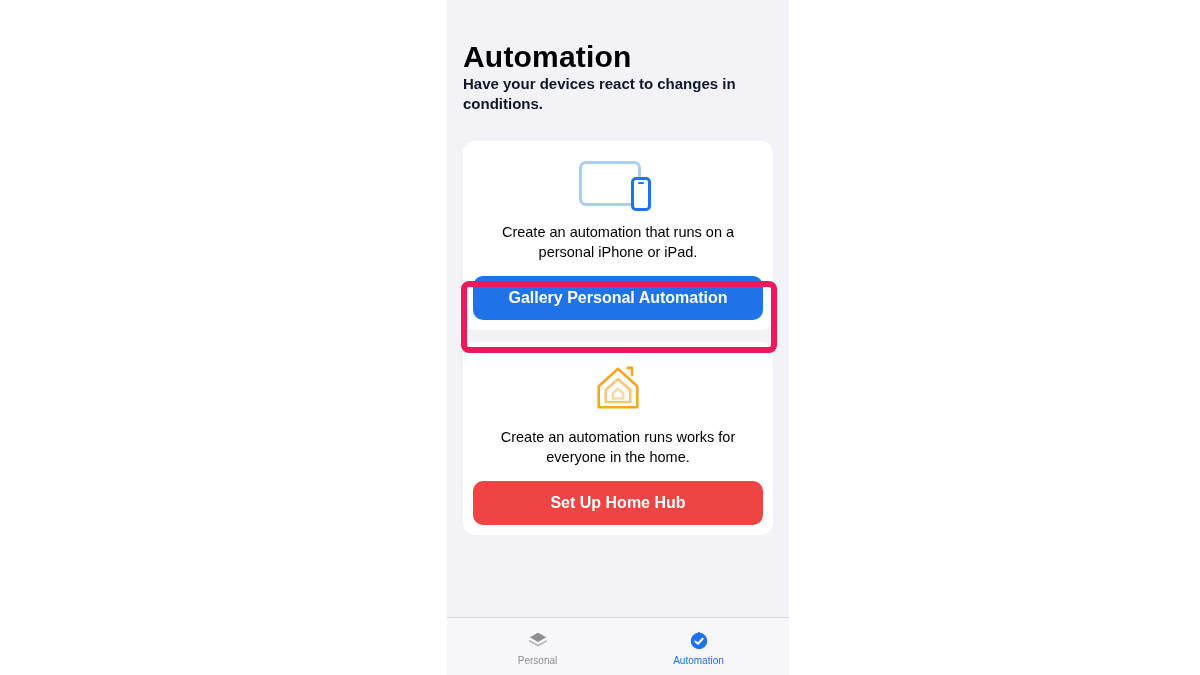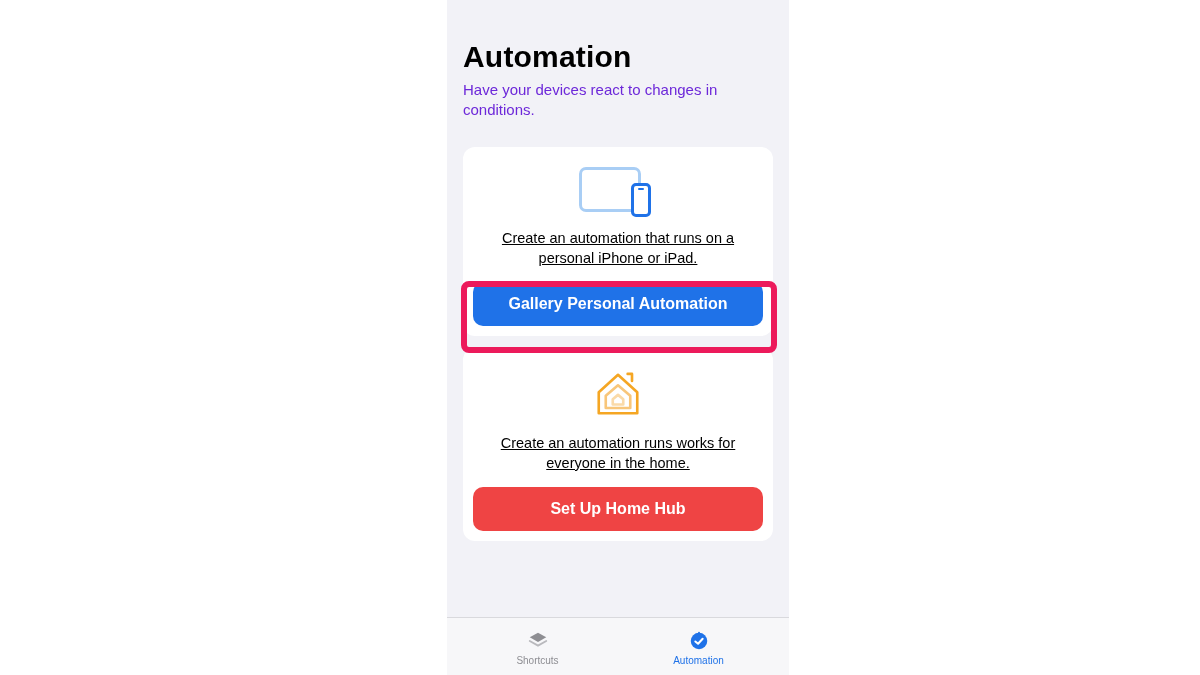--- a/index.html
+++ b/index.html
@@ -29,43 +29,42 @@
   .header {
     padding: 40px 16px 0 16px;
   }
   .title {
     font-size: 30px;
     font-weight: 700;
     color: #000;
     letter-spacing: 0.2px;
   }
   .subtitle {
-    margin-top: 6px;
+    margin-top: 0;
     font-size: 15px;
-    font-weight: 400;
-    color: #6d28d9;
+    font-weight: 700;
+    color: #0f172a;
     line-height: 1.3;
     max-width: 280px;
   }
   .cards {
     padding: 28px 16px 0 16px;
   }
   .card {
     background: #ffffff;
     border-radius: 12px;
     padding: 18px 10px 10px 10px;
     text-align: center;
     margin-bottom: 12px;
   }
   .card-desc {
     font-size: 14.5px;
     color: #000;
     line-height: 1.35;
     padding: 8px 10px 14px 10px;
-    text-decoration: underline;
   }
   .btn {
     display: block;
     width: 100%;
     border: none;
     border-radius: 10px;
     height: 44px;
     font-size: 16px;
     font-weight: 600;
     color: #fff;
@@ -205,21 +204,21 @@
 
     <div class="tabbar">
 
       <div class="tab">
         <span class="tab-icon">
           <svg viewBox="0 0 24 24" width="22" height="22">
             <path d="M12 3 L21 8 L12 13 L3 8 Z" fill="#8e8e93"></path>
             <path d="M3 12 L12 17 L21 12" fill="none" stroke="#b9b9bd" stroke-width="2" stroke-linecap="round"></path>
           </svg>
         </span>
-        <span class="tab-label">Shortcuts</span>
+        <span class="tab-label">Personal</span>
       </div>
 
       <div class="tab active">
         <span class="tab-icon">
           <svg viewBox="0 0 24 24" width="22" height="22">
             <circle cx="12" cy="12" r="9" fill="#1f72e8"></circle>
             <path d="M8 12.5 L11 15 L16 9.5" fill="none" stroke="#fff" stroke-width="2.2" stroke-linecap="round" stroke-linejoin="round"></path>
             <rect x="11" y="2" width="2" height="3" rx="1" fill="#1f72e8"></rect>
           </svg>
         </span>

